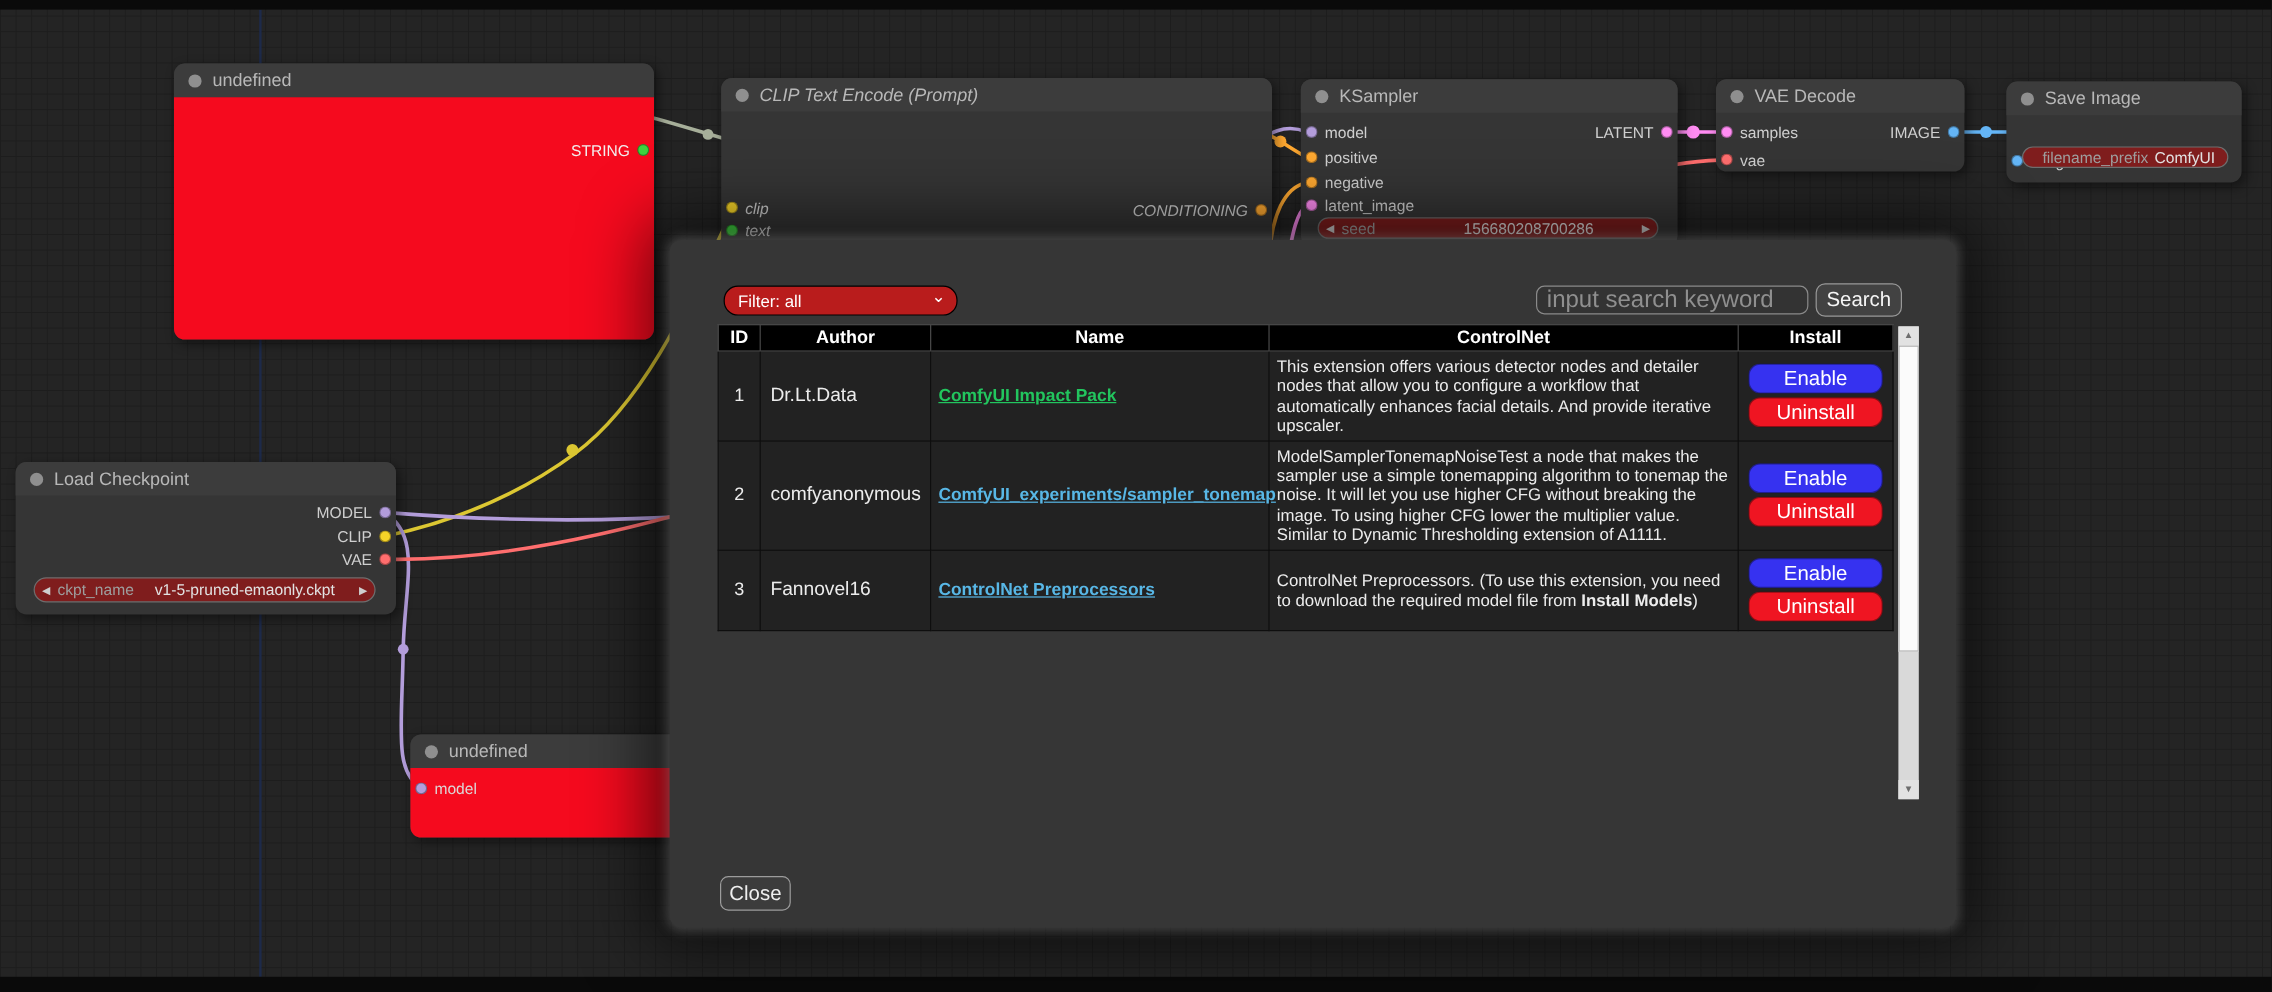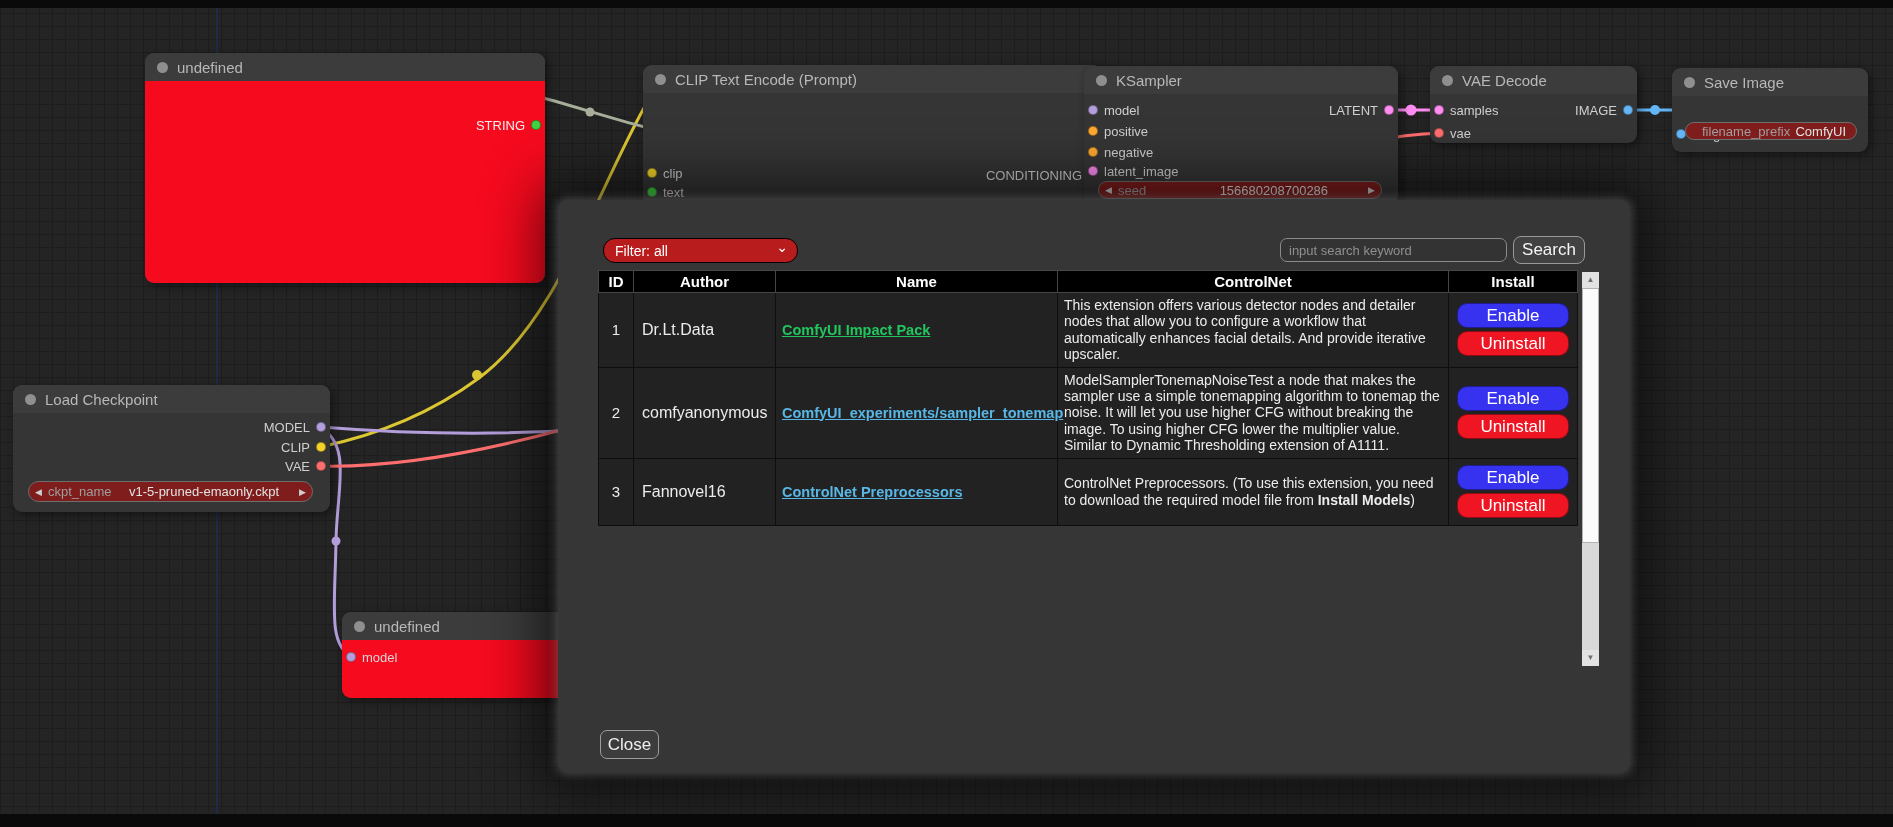--- a/index.html
+++ b/index.html
@@ -41,21 +41,21 @@
   
   .modal { position:absolute; left:558px; top:200px; width:1072px; height:573px;
            background:#363636; border-radius:10px; z-index:10;
            box-shadow:0 0 10px 2px rgba(185,185,185,.28), 0 0 55px 18px rgba(0,0,0,.6); }
   .filter-wrap { position:absolute; left:45px; top:38px; width:195px; height:25px; }
   .filter-wrap select { width:100%; height:100%; background:#b91c1c; color:#fff; border:1px solid #000;
            border-radius:12px; font-size:14px; padding:0 24px 0 11px; appearance:none;
            -webkit-appearance:none; font-family:"Liberation Sans",sans-serif; }
   .filter-chevron { position:absolute; right:10px; top:1px; color:#fff; font-size:14px; pointer-events:none; }
   .search-input { position:absolute; left:722px; top:38px; width:227px; height:24px; background:#333;
-           border:1px solid #8a8a8a; border-radius:7px; color:#ccc; font-size:13px; padding:0 8px;
+           border:1px solid #8a8a8a; border-radius:7px; color:#ccc; font-size:20px; padding:0 8px;
            font-family:"Liberation Sans",sans-serif; }
   .search-input::placeholder { color:#8f8f8f; }
   .search-btn { position:absolute; left:955px; top:36px; width:72px; height:28px; background:#424242;
            border:1px solid #989898; border-radius:8px; color:#f5f5f5; font-size:17px;
            font-family:"Liberation Sans",sans-serif; cursor:pointer; }
   table.ext { position:absolute; left:40px; top:70px; width:979px; border-collapse:collapse;
            table-layout:fixed; }
   table.ext th { background:#000; color:#fff; font-size:15px; font-weight:bold; height:22px;
            border:1px solid #464646; }
   table.ext td { background:#222; color:#ececec; border:1px solid #0e0e0e; vertical-align:middle; }
@@ -109,21 +109,21 @@
       <span class="ntitle">undefined</span>
     </div>
     <div class="node-body" style="background: rgb(245, 10, 30);">
       <div class="slot out" style="top:37px;padding-left:24px;">
         <span class="slabel" style="color:#f2efef;">STRING</span>
         <span class="sdot" style="background: rgb(63, 212, 63);"></span>
       </div>
     </div>
   </div>
 
-  <div class="node" style="left:643px;top:65px;width:459px;height:150px;">
+  <div class="node" style="left:601px;top:65px;width:459px;height:150px;font-style:italic;">
     <div class="node-header">
       <span class="tdot"></span>
       <span class="ntitle">CLIP Text Encode (Prompt)</span>
     </div>
     <div class="slot in" style="top:101px;">
       <span class="sdot" style="background: rgb(245, 211, 40);"></span>
       <span class="slabel">clip</span>
     </div>
     <div class="slot in" style="top:120px;">
       <span class="sdot" style="background: rgb(63, 212, 63);"></span>

